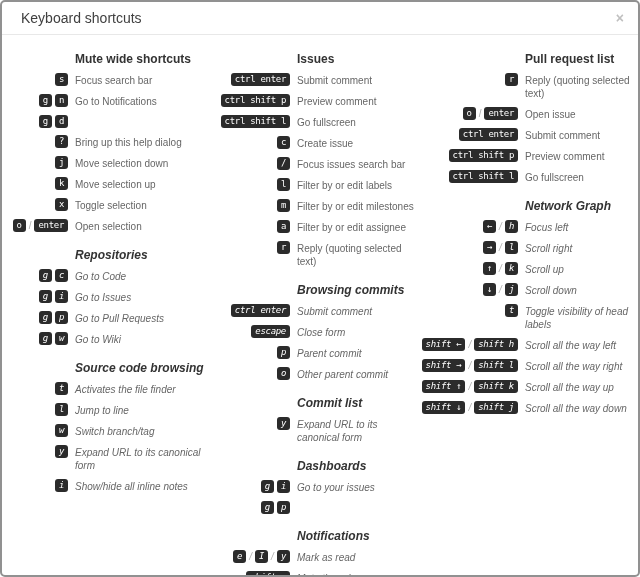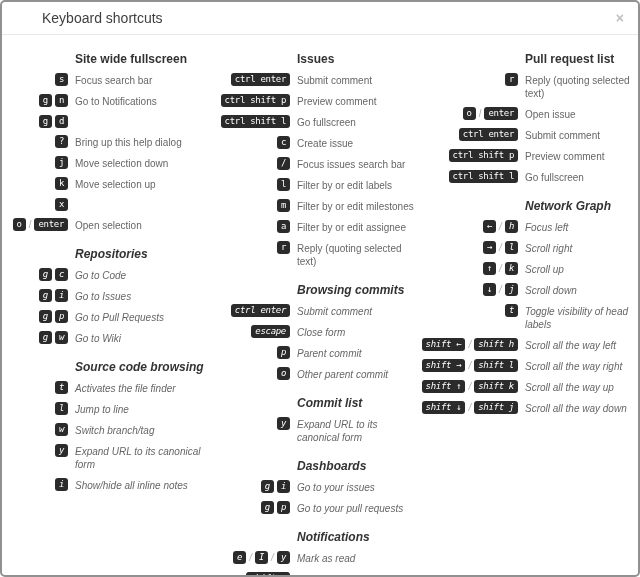--- a/index.html
+++ b/index.html
@@ -9,21 +9,21 @@
   *{box-sizing:border-box;}
   html,body{margin:0;padding:0;background:#ffffff;}
   body{font-family:"Liberation Sans",sans-serif;}
   .dialog{
     width:640px;height:577px;background:#fff;
     border:2px solid var(--border);border-radius:5px;
     overflow:hidden;position:relative;
   }
   .dialog-header{
     height:33px;border-bottom:1px solid var(--divider);
-    display:flex;align-items:center;padding:0 40px;position:relative;
+    display:flex;align-items:center;padding:0 19px;position:relative;
   }
   .dialog-title{font-size:14px;color:#404040;}
   .close-btn{
     position:absolute;right:14px;top:9px;color:#c0c0c0;
     font-size:14px;line-height:14px;cursor:pointer;font-weight:bold;
   }
   .dialog-body{display:flex;padding:17px 0 0 2px;}
   .col{flex-shrink:0;}
   .col-0{width:212px;}
   .col-1{width:204px;}
@@ -56,21 +56,21 @@
 <body>
 
 <div class="dialog">
   <div class="dialog-header">
     <span class="dialog-title">Keyboard shortcuts</span>
     <span class="close-btn">×</span>
   </div>
   <div class="dialog-body">
     <div class="col col-0">
         <div class="section">
-          <h3 class="sec-title">Site wide fullscreen</h3>
+          <h3 class="sec-title">Mute wide shortcuts</h3>
           <div class="row">
             <span class="keys">
               <kbd class="key">s</kbd>
             </span>
             <span class="desc">Focus search bar</span>
           </div>
           <div class="row">
             <span class="keys">
               <kbd class="key">g</kbd>
               <kbd class="key">n</kbd>
@@ -98,20 +98,21 @@
           <div class="row">
             <span class="keys">
               <kbd class="key">k</kbd>
             </span>
             <span class="desc">Move selection up</span>
           </div>
           <div class="row">
             <span class="keys">
               <kbd class="key">x</kbd>
             </span>
+            <span class="desc">Toggle selection</span>
           </div>
           <div class="row">
             <span class="keys">
               <kbd class="key">o</kbd>
               <span class="slash">/</span>
               <kbd class="key">enter</kbd>
             </span>
             <span class="desc">Open selection</span>
           </div>
         </div>
@@ -281,21 +282,20 @@
               <kbd class="key">g</kbd>
               <kbd class="key">i</kbd>
             </span>
             <span class="desc">Go to your issues</span>
           </div>
           <div class="row">
             <span class="keys">
               <kbd class="key">g</kbd>
               <kbd class="key">p</kbd>
             </span>
-            <span class="desc">Go to your pull requests</span>
           </div>
         </div>
         <div class="section">
           <h3 class="sec-title">Notifications</h3>
           <div class="row">
             <span class="keys">
               <kbd class="key">e</kbd>
               <span class="slash">/</span>
               <kbd class="key">I</kbd>
               <span class="slash">/</span>

